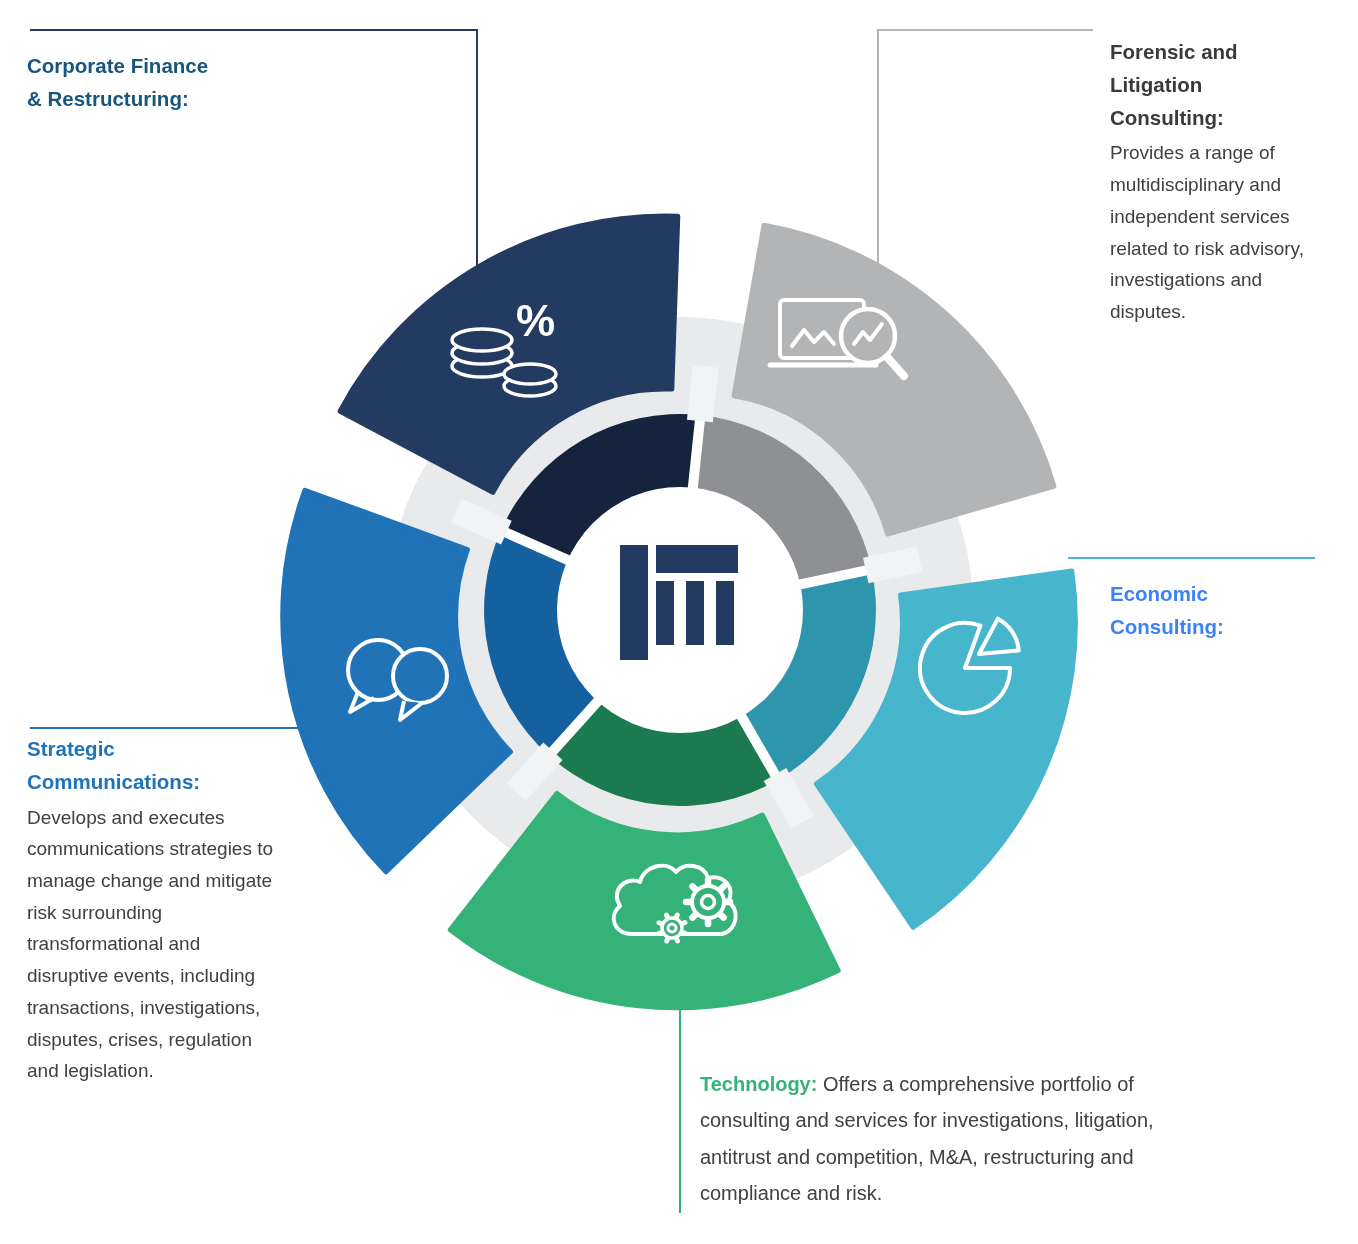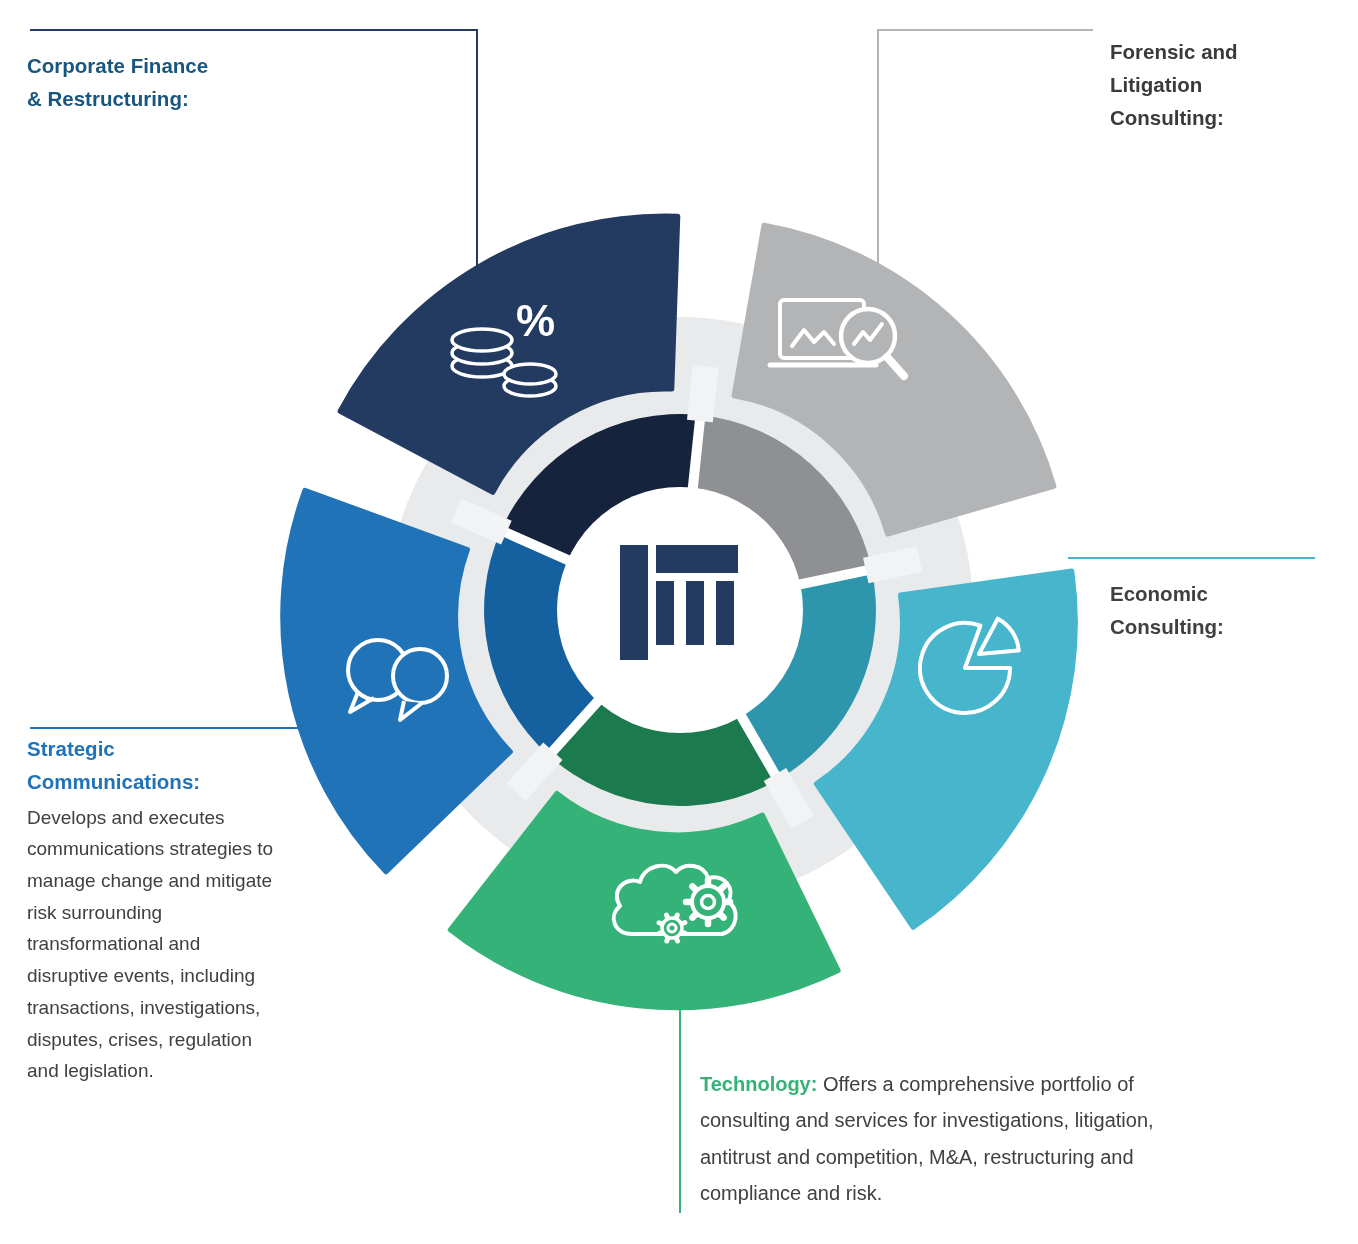--- a/index.html
+++ b/index.html
@@ -9,21 +9,21 @@
   svg.lines { position:absolute; left:0; top:0; }
   svg.donut { position:absolute; left:260px; top:190px; }
   .txt { position:absolute; color:#3F4040; }
   .txt h3 { font-size:20.5px; line-height:1.6; font-weight:700; white-space:pre-line; margin-bottom:3px; }
   .txt p { font-size:19px; line-height:1.67; }
   .corp       { left:27px;   top:50px;   width:242px; }
   .hd-corp    { color:#19567F; }
   .forensic   { left:1110px; top:36px;   width:206px; }
   .hd-forensic{ color:#3A3A39; }
   .economic   { left:1110px; top:578px;  width:206px; }
-  .hd-economic{ color:#404040; }
+  .hd-economic{ color:#3b82f6; }
   .strategic  { left:27px;   top:733px;  width:258px; }
   .hd-strategic{ color:#2173B8; }
   .technology { left:700px;  top:1066px; width:484px; }
   .technology p { font-size:20px; line-height:1.82; }
   .hd-tech    { color:#35B277; font-weight:700; }
 </style>
 </head>
 <body>
 
 <div class="canvas">
@@ -124,20 +124,21 @@
 
   <div class="txt corp">
     <h3 class="hd-corp">Corporate Finance
 &amp; Restructuring:</h3>
   </div>
 
   <div class="txt forensic">
     <h3 class="hd-forensic">Forensic and
 Litigation
 Consulting:</h3>
+    <p>Provides a range of multidisciplinary and independent services related to risk advisory, investigations and disputes.</p>
   </div>
 
   <div class="txt economic">
     <h3 class="hd-economic">Economic
 Consulting:</h3>
   </div>
 
   <div class="txt technology">
     <p><span class="hd-tech">Technology:</span> <span>Offers a comprehensive portfolio of consulting and services for investigations, litigation, antitrust and competition, M&amp;A, restructuring and compliance and risk.</span></p>
   </div>

